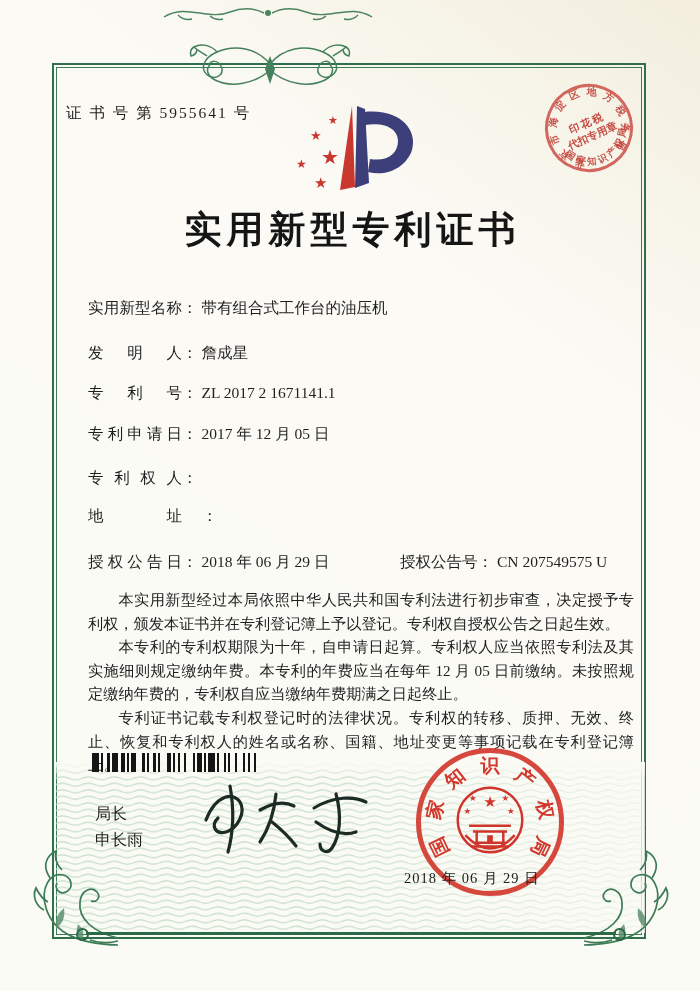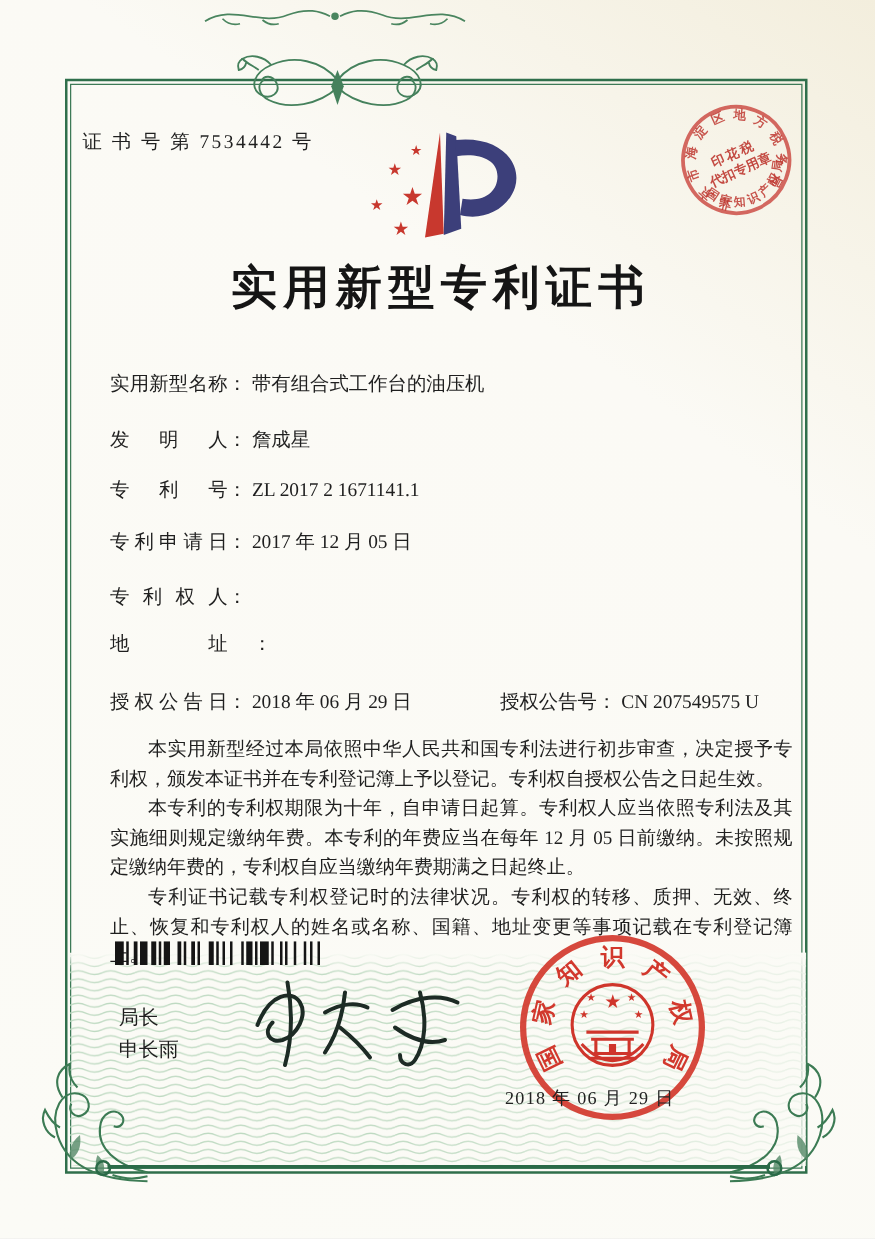--- a/index.html
+++ b/index.html
@@ -121,21 +121,21 @@
         <path d="M20,28 C12,16 16,6 26,1 C24,10 28,16 32,20"></path>
         <path d="M14,60 C6,56 2,46 6,38 C10,46 14,50 18,52"></path>
         <path d="M60,90 C72,94 80,93 88,91"></path>
       </g>
       <path d="M34,58 q-10,8 -8,20 q10,-6 8,-20" fill="#558a68" opacity="0.8"></path>
       <path d="M48,74 q-4,10 4,16 q4,-9 -4,-16" fill="#558a68" opacity="0.8"></path>
     </g>
   </svg>
   <div class="bottomline"></div>
 
-  <div class="certno">证 书 号 第 7534442 号</div>
+  <div class="certno">证 书 号 第 5955641 号</div>
 
   <svg class="logo" width="135" height="92" viewBox="0 0 135 92">
     <polygon points="64,4 52,88 67,85" fill="#c8382e"></polygon>
     <polygon points="69,4 67,86 81,81 77,7" fill="#3c3f7a"></polygon>
     <path d="M76,10 C112,6 130,28 124,48 C118,66 98,75 80,70 L82,57 C100,60 110,51 110,39 C110,25 94,20 77,23 Z" fill="#3c3f7a"></path>
     <g fill="#c8382e" font-family="'DejaVu Sans',sans-serif">
       <text x="40" y="22" font-size="11">★</text>
       <text x="22" y="38" font-size="13">★</text>
       <text x="33" y="62" font-size="20">★</text>
       <text x="8" y="66" font-size="12">★</text>

